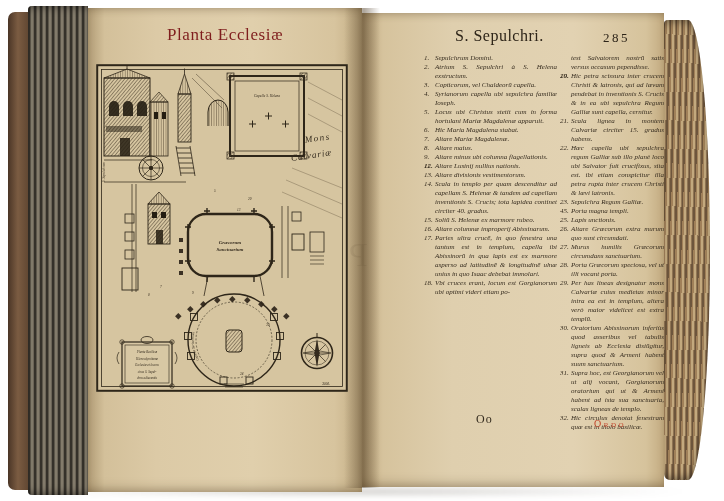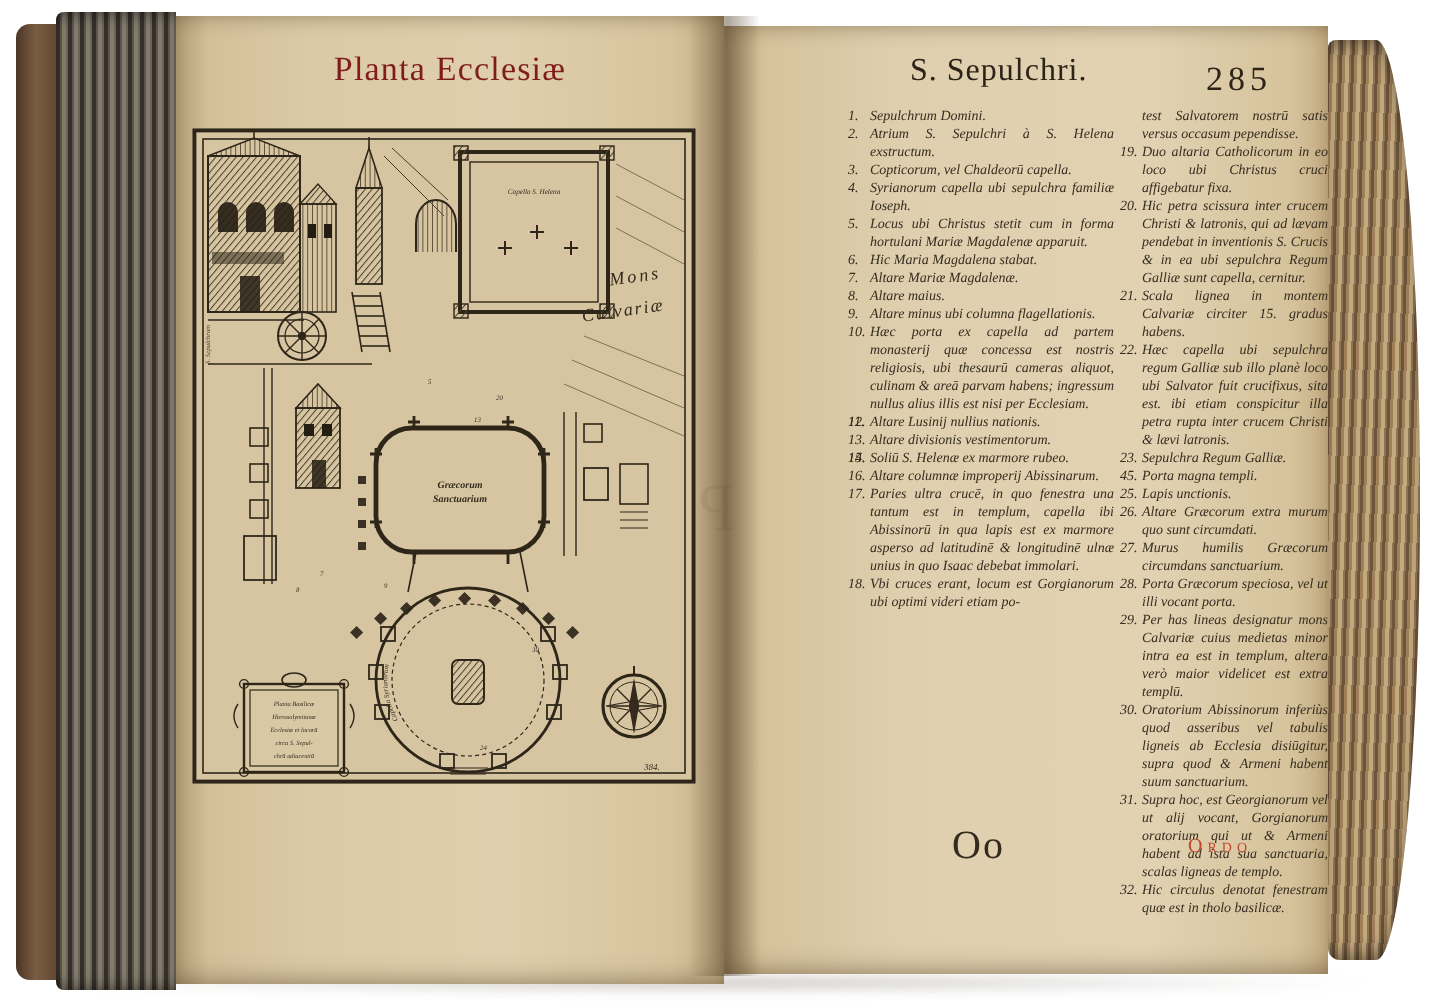--- a/index.html
+++ b/index.html
@@ -29,32 +29,32 @@
   #gutter{left:344px;top:8px;width:36px;height:480px;z-index:3;
     background:linear-gradient(90deg, rgba(74,56,33,0), rgba(74,56,33,.45) 55%, rgba(74,56,33,0));}
   #block-right{left:664px;top:20px;width:46px;height:460px;
     background:repeating-linear-gradient(92deg,#6d553c 0 1.5px,#a08059 1.5px 3px,#c3a97e 3px 5px,#8f7453 5px 6px);
     border-radius:4px 22px 22px 6px / 4px 50% 50% 6px;
     box-shadow:inset 0 8px 10px -6px rgba(0,0,0,.45), inset 0 -8px 10px -6px rgba(0,0,0,.45);}
   #left-header{left:88px;top:25px;width:274px;text-align:center;z-index:4;
     font-size:17px;letter-spacing:.6px;color:#7f1d1d;}
   #right-title{left:455px;top:27px;width:160px;text-align:left;z-index:4;
     font-size:16px;letter-spacing:.5px;color:#2d2418;}
-  #page-num{left:603px;top:30px;z-index:4;font-size:17px;letter-spacing:2.5px;color:#2d2418;}
+  #page-num{left:603px;top:30px;z-index:4;font-size:13px;letter-spacing:2.5px;color:#2d2418;}
   #ghost{left:318px;top:236px;z-index:2;font-size:34px;letter-spacing:5px;color:#6b5a3e;
     opacity:.12;transform:scaleX(-1);}
   #map-svg{left:96px;top:64px;width:252px;height:328px;z-index:4;}
   .col{z-index:5;}
   #col1{left:424px;top:54px;width:133px;}
   #col2{left:560px;top:54px;width:104px;}
   .entry{position:relative;padding-left:11px;font-style:italic;font-size:7px;line-height:9px;
     color:#362c1f;text-align:justify;}
   .entry .num{position:absolute;left:0;top:0;font-style:italic;}
   .carry{font-style:italic;font-size:7px;line-height:9px;color:#362c1f;text-align:justify;padding-left:11px;}
-  #sig{left:476px;top:412px;z-index:5;font-size:20px;letter-spacing:1px;color:#342b1e;}
+  #sig{left:476px;top:412px;z-index:5;font-size:12px;letter-spacing:1px;color:#342b1e;}
   #catch{left:594px;top:418px;z-index:5;font-variant:small-caps;font-size:10px;
     letter-spacing:2.5px;color:#c4472d;}
   svg text{font-family:"Liberation Serif", serif;fill:#342b1e;}
 </style>
 </head>
 <body>
 
 <div class="abs" id="book-shadow"></div>
 <div class="abs" id="spine"></div>
 <div class="abs" id="block-left"></div>
@@ -277,33 +277,32 @@
 <div class="abs col" id="col1">
     <div class="entry"><span class="num">1.</span><span class="txt">Sepulchrum Domini.</span></div>
     <div class="entry"><span class="num">2.</span><span class="txt">Atrium S. Sepulchri à S. Helena exstructum.</span></div>
     <div class="entry"><span class="num">3.</span><span class="txt">Copticorum, vel Chaldeorū capella.</span></div>
     <div class="entry"><span class="num">4.</span><span class="txt">Syrianorum capella ubi sepulchra familiæ Ioseph.</span></div>
     <div class="entry"><span class="num">5.</span><span class="txt">Locus ubi Christus stetit cum in forma hortulani Mariæ Magdalenæ apparuit.</span></div>
     <div class="entry"><span class="num">6.</span><span class="txt">Hic Maria Magdalena stabat.</span></div>
     <div class="entry"><span class="num">7.</span><span class="txt">Altare Mariæ Magdalenæ.</span></div>
     <div class="entry"><span class="num">8.</span><span class="txt">Altare maius.</span></div>
     <div class="entry"><span class="num">9.</span><span class="txt">Altare minus ubi columna flagellationis.</span></div>
-    <div class="entry"><span class="num">10.</span><span class="txt">Hæc porta ex capella ad partem monasterij quæ concessa est nostris religiosis, ubi thesaurū cameras aliquot, culinam &amp; areā parvam habens; ingressum nullus alius illis est nisi per Ecclesiam.</span></div>
     <div class="entry"><span class="num">11.</span></div>
     <div class="entry"><span class="num">12.</span><span class="txt">Altare Lusinij nullius nationis.</span></div>
     <div class="entry"><span class="num">13.</span><span class="txt">Altare divisionis vestimentorum.</span></div>
-    <div class="entry"><span class="num">14.</span></div>
+    <div class="entry"><span class="num">14.</span><span class="txt">Scala in templo per quam descenditur ad capellam S. Helenæ &amp; tandem ad capellam inventionis S. Crucis; tota lapidea continet circiter 40. gradus.</span></div>
     <div class="entry"><span class="num">15.</span><span class="txt">Soliū S. Helenæ ex marmore rubeo.</span></div>
     <div class="entry"><span class="num">16.</span><span class="txt">Altare columnæ improperij Abissinarum.</span></div>
     <div class="entry"><span class="num">17.</span><span class="txt">Paries ultra crucē, in quo fenestra una tantum est in templum, capella ibi Abissinorū in qua lapis est ex marmore asperso ad latitudinē &amp; longitudinē ulnæ unius in quo Isaac debebat immolari.</span></div>
     <div class="entry"><span class="num">18.</span><span class="txt">Vbi cruces erant, locum est Gorgianorum ubi optimi videri etiam po-</span></div>
   </div>
 <div class="abs col" id="col2">
   <div class="carry">test Salvatorem nostrū satis versus occasum pependisse.</div>
-<div class="entry"><span class="num">19.</span><span class="txt">Duo altaria Catholicorum in eo loco ubi Christus cruci affigebatur fixa.</span></div>
+<div class="entry"><span class="num">19.</span></div>
     <div class="entry"><span class="num">20.</span><span class="txt">Hic petra scissura inter crucem Christi &amp; latronis, qui ad lævam pendebat in inventionis S. Crucis &amp; in ea ubi sepulchra Regum Galliæ sunt capella, cernitur.</span></div>
     <div class="entry"><span class="num">21.</span><span class="txt">Scala lignea in montem Calvariæ circiter 15. gradus habens.</span></div>
     <div class="entry"><span class="num">22.</span><span class="txt">Hæc capella ubi sepulchra regum Galliæ sub illo planè loco ubi Salvator fuit crucifixus, sita est. ibi etiam conspicitur illa petra rupta inter crucem Christi &amp; lævi latronis.</span></div>
     <div class="entry"><span class="num">23.</span><span class="txt">Sepulchra Regum Galliæ.</span></div>
     <div class="entry"><span class="num">45.</span><span class="txt">Porta magna templi.</span></div>
     <div class="entry"><span class="num">25.</span><span class="txt">Lapis unctionis.</span></div>
     <div class="entry"><span class="num">26.</span><span class="txt">Altare Græcorum extra murum quo sunt circumdati.</span></div>
     <div class="entry"><span class="num">27.</span><span class="txt">Murus humilis Græcorum circumdans sanctuarium.</span></div>
     <div class="entry"><span class="num">28.</span><span class="txt">Porta Græcorum speciosa, vel ut illi vocant porta.</span></div>
     <div class="entry"><span class="num">29.</span><span class="txt">Per has lineas designatur mons Calvariæ cuius medietas minor intra ea est in templum, altera verò maior videlicet est extra templū.</span></div>

